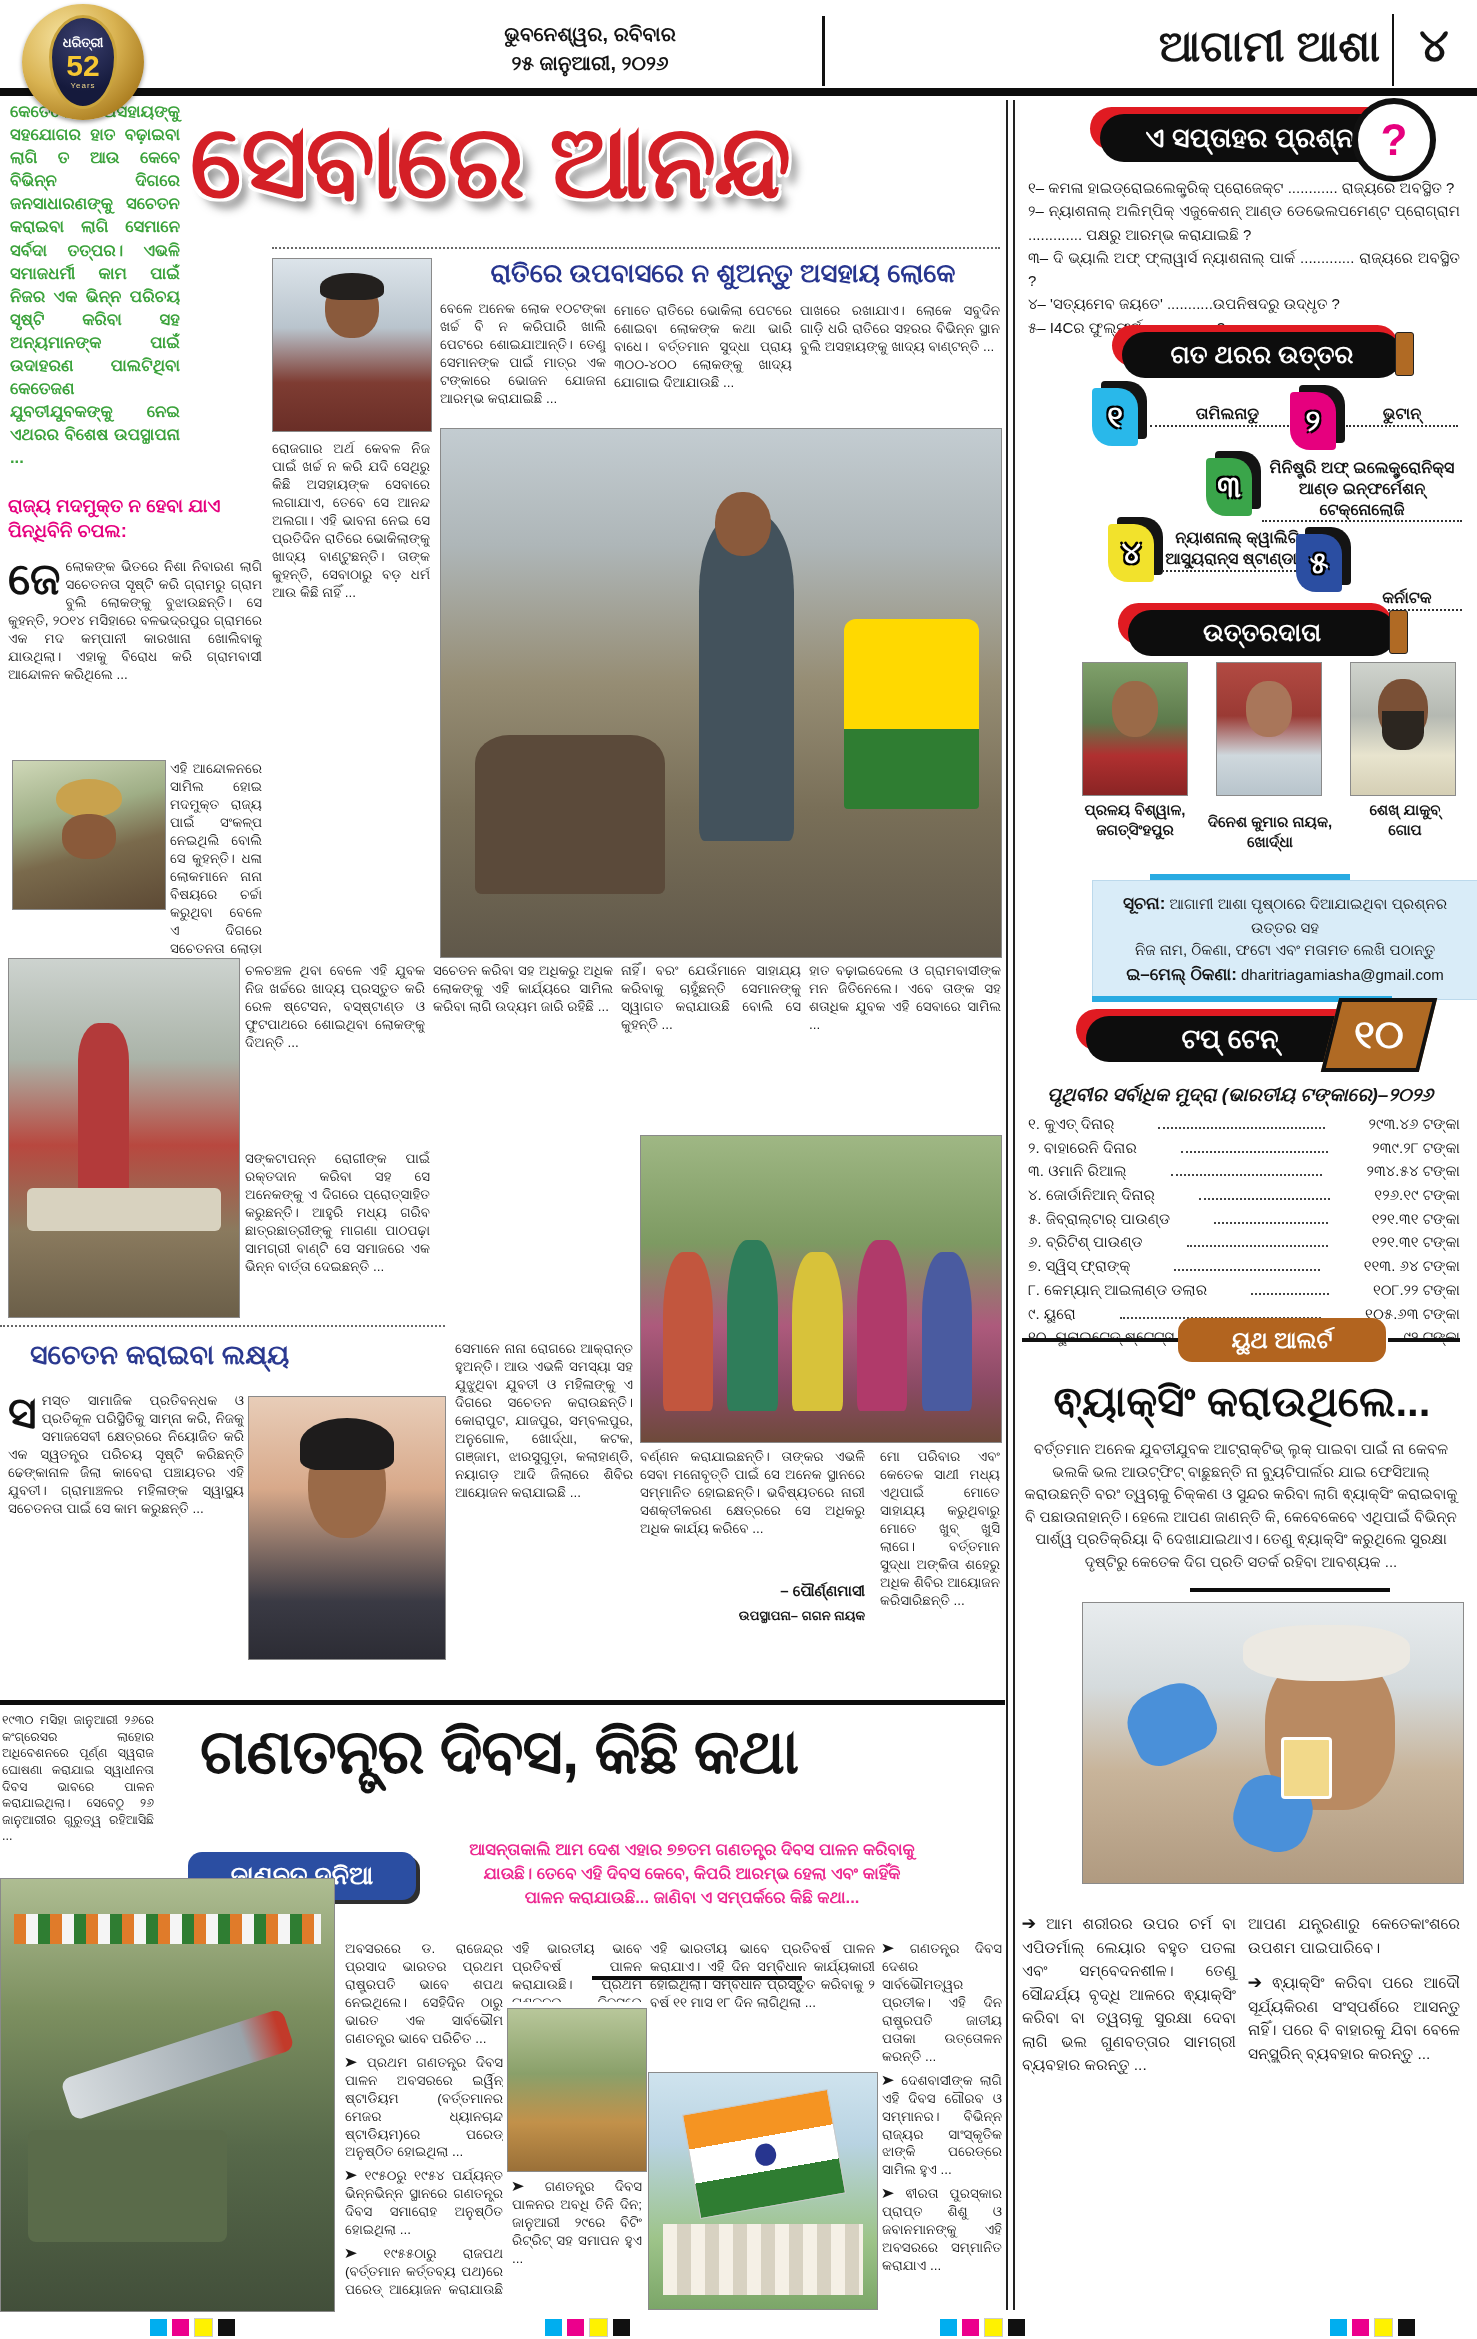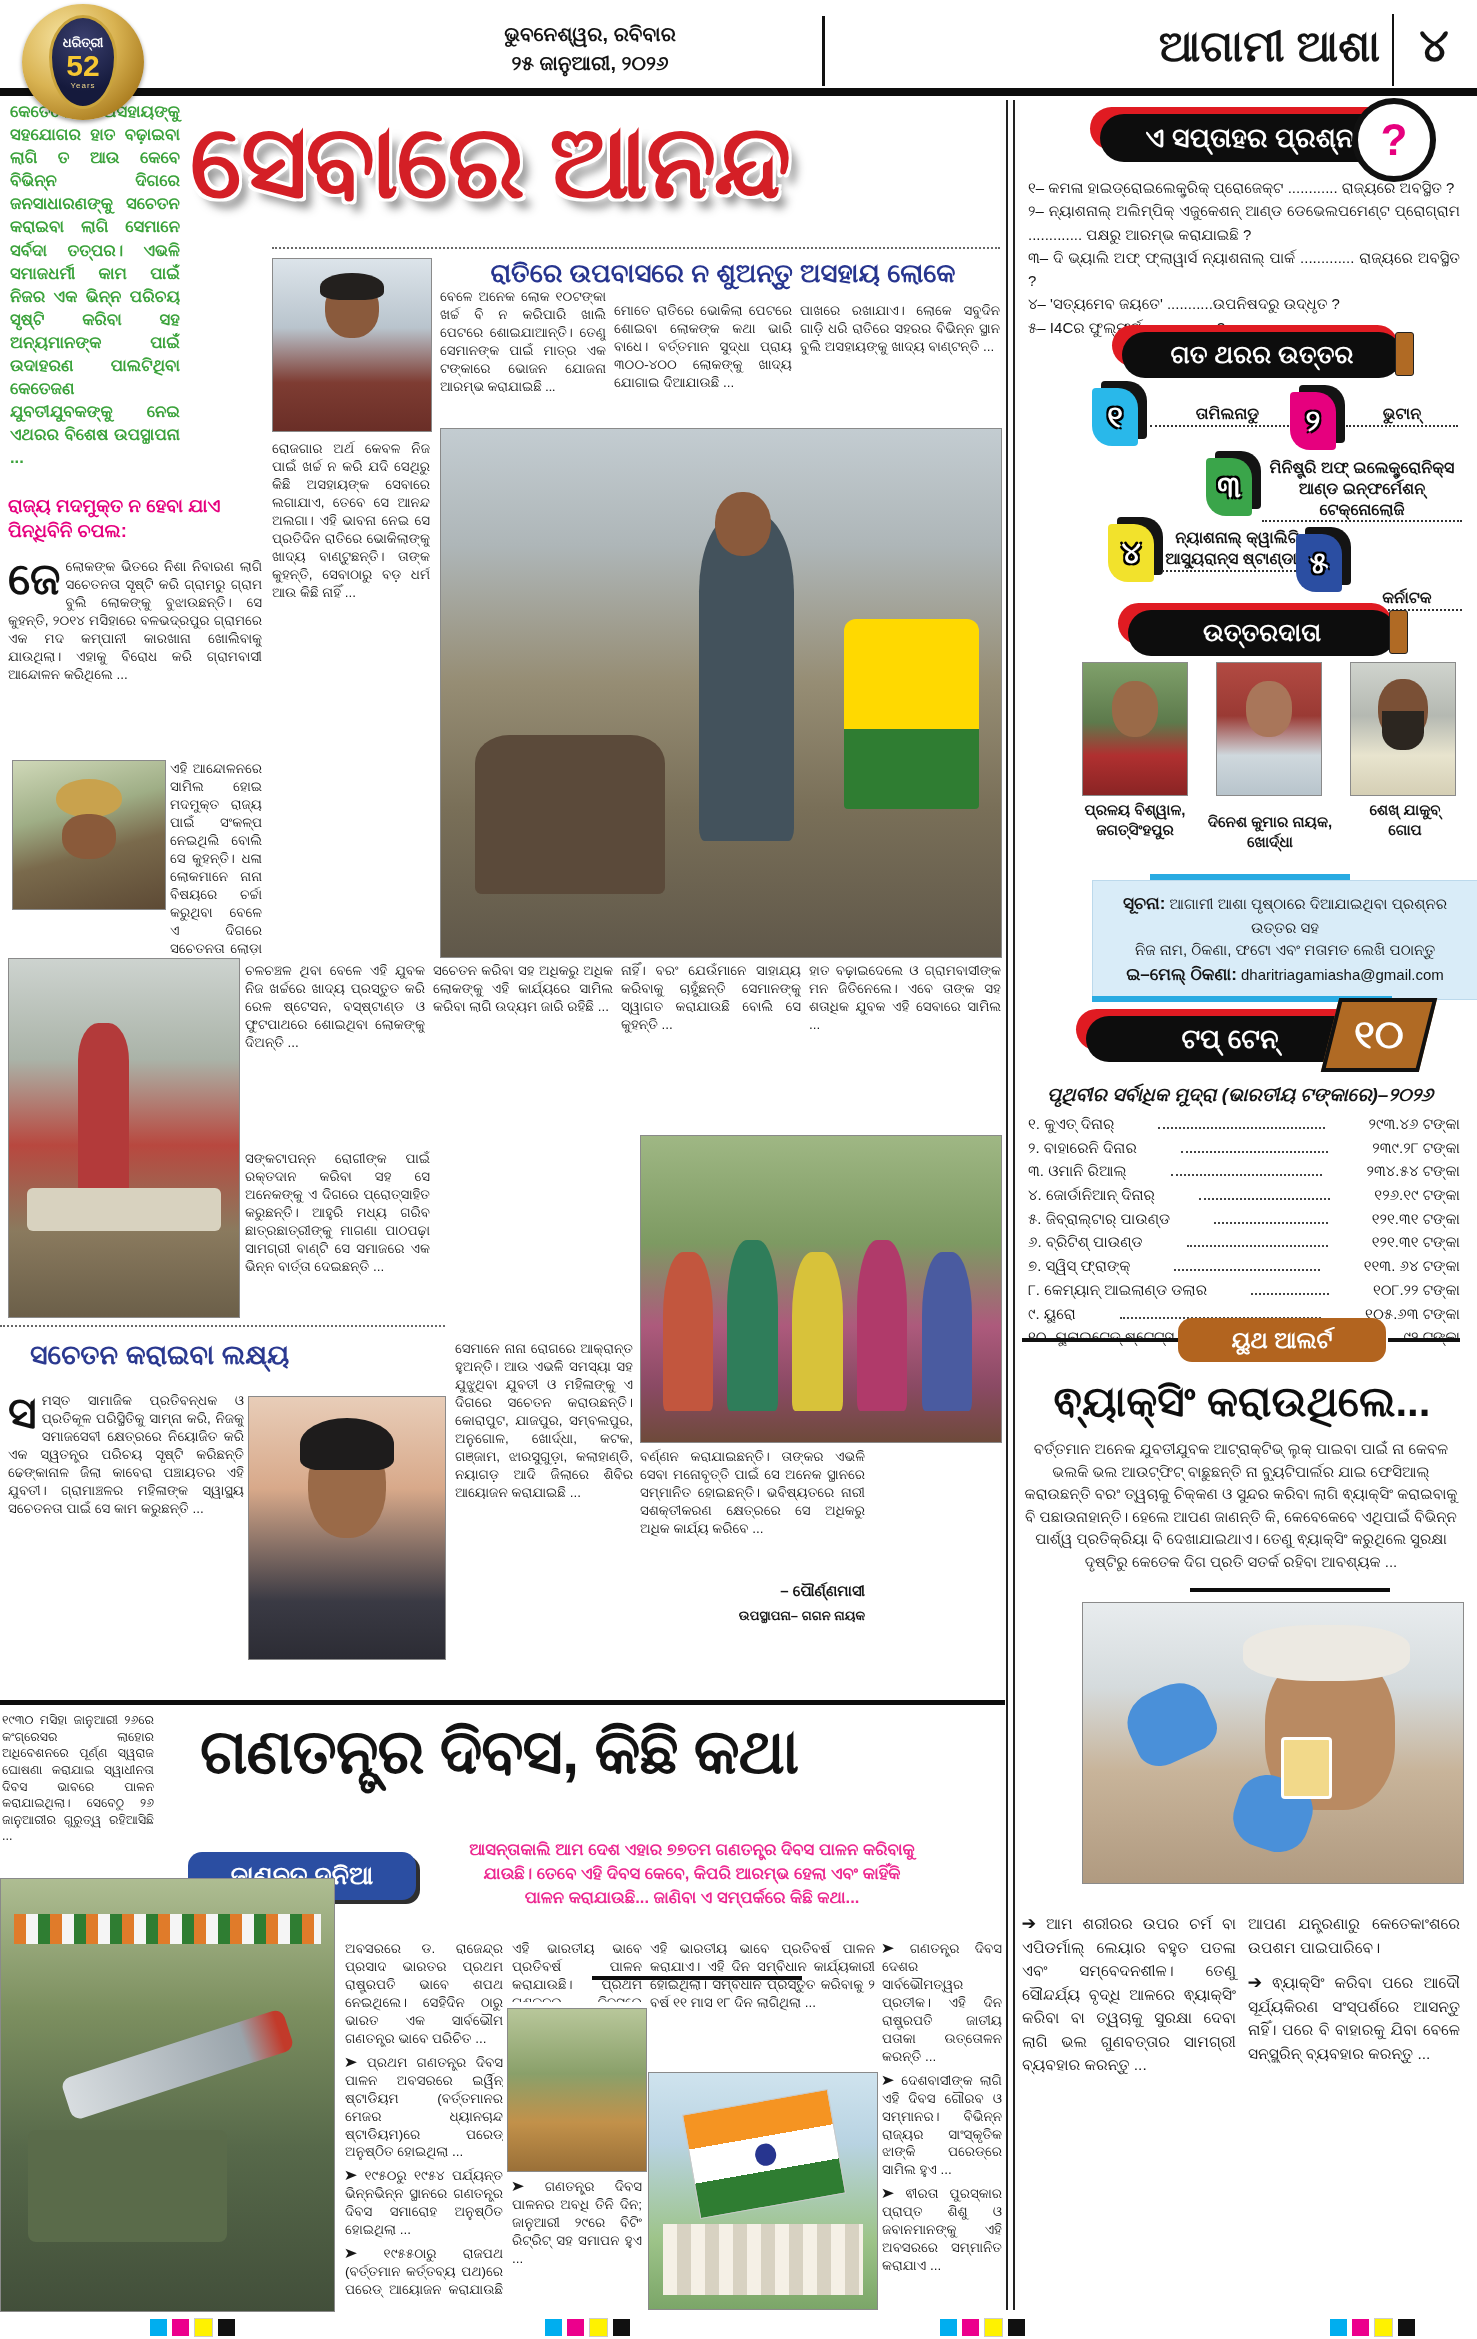--- a/index.html
+++ b/index.html
@@ -116,21 +116,21 @@
   </div>
   <div class="abs bt" style="left:170px;top:760px;width:92px;height:195px;">ଏହି ଆନ୍ଦୋଳନରେ ସାମିଲ ହୋଇ ମଦମୁକ୍ତ ରାଜ୍ୟ ପାଇଁ ସଂକଳ୍ପ ନେଇଥିଲି ବୋଲି ସେ କୁହନ୍ତି। ଧଳା ଲୋକମାନେ ନାନା ବିଷୟରେ ଚର୍ଚ୍ଚା କରୁଥିବା ବେଳେ ଏ ଦିଗରେ ସଚେତନତା ଲୋଡ଼ା ...</div>
 
   <div class="photo" style="left:272px;top:258px;width:158px;height:172px;background:linear-gradient(180deg,#dce4ea 0%,#b9c4cd 40%,#7e3c32 72%,#6a2e27 100%);">
     <div class="abs" style="left:33%;top:12%;width:34%;height:34%;background:#8a5a3c;border-radius:46%;"></div>
     <div class="abs" style="left:30%;top:8%;width:40%;height:16%;background:#23201e;border-radius:50% 50% 30% 30%;"></div>
   </div>
 
   <div class="abs subhead" style="left:445px;top:258px;width:556px;">ରାତିରେ ଉପବାସରେ ନ ଶୁଅନ୍ତୁ ଅସହାୟ ଲୋକେ</div>
 
-  <div class="abs bt" style="left:440px;top:288px;width:166px;height:122px;font-family:Liberation Serif, serif;">ବେଳେ ଅନେକ ଲୋକ ୧୦ଟଙ୍କା ଖର୍ଚ୍ଚ ବି ନ କରିପାରି ଖାଲି ପେଟରେ ଶୋଇଯାଆନ୍ତି। ତେଣୁ ସେମାନଙ୍କ ପାଇଁ ମାତ୍ର ଏକ ଟଙ୍କାରେ ଭୋଜନ ଯୋଜନା ଆରମ୍ଭ କରାଯାଇଛି ...</div>
+  <div class="abs bt" style="left:440px;top:300px;width:166px;height:122px;">ବେଳେ ଅନେକ ଲୋକ ୧୦ଟଙ୍କା ଖର୍ଚ୍ଚ ବି ନ କରିପାରି ଖାଲି ପେଟରେ ଶୋଇଯାଆନ୍ତି। ତେଣୁ ସେମାନଙ୍କ ପାଇଁ ମାତ୍ର ଏକ ଟଙ୍କାରେ ଭୋଜନ ଯୋଜନା ଆରମ୍ଭ କରାଯାଇଛି ...</div>
   <div class="abs bt" style="left:614px;top:302px;width:178px;height:122px;">ମୋତେ ରାତିରେ ଭୋକିଲା ପେଟରେ ଶୋଇବା ଲୋକଙ୍କ କଥା ଭାରି ବାଧେ। ବର୍ତ୍ତମାନ ସୁଦ୍ଧା ପ୍ରାୟ ୩୦୦-୪୦୦ ଲୋକଙ୍କୁ ଖାଦ୍ୟ ଯୋଗାଇ ଦିଆଯାଉଛି ...</div>
   <div class="abs bt" style="left:800px;top:302px;width:200px;height:122px;">ପାଖରେ ରଖାଯାଏ। ଲୋକେ ସବୁଦିନ ଗାଡ଼ି ଧରି ରାତିରେ ସହରର ବିଭିନ୍ନ ସ୍ଥାନ ବୁଲି ଅସହାୟଙ୍କୁ ଖାଦ୍ୟ ବାଣ୍ଟନ୍ତି ...</div>
 
   <div class="photo" style="left:440px;top:428px;width:560px;height:528px;background:linear-gradient(180deg,#c3ccd1 0%,#aeb6b8 22%,#968d74 48%,#796f58 72%,#60584a 100%);">
     <div class="abs" style="right:4%;top:36%;width:24%;height:36%;background:linear-gradient(180deg,#ffd900 58%,#2f7d32 58%);border-radius:12px 12px 4px 4px;"></div>
     <div class="abs" style="left:46%;top:16%;width:17%;height:62%;background:#43525c;border-radius:40% 40% 6% 6%/24% 24% 4% 4%;"></div>
     <div class="abs" style="left:49%;top:12%;width:10%;height:12%;background:#8a5a3c;border-radius:48%;"></div>
     <div class="abs" style="left:6%;top:58%;width:34%;height:30%;background:#5b4a3a;border-radius:18% 18% 4% 4%;"></div>
   </div>
 
@@ -163,20 +163,21 @@
     <span class="dcap">ସ</span>
     <span>ମସ୍ତ ସାମାଜିକ ପ୍ରତିବନ୍ଧକ ଓ ପ୍ରତିକୂଳ ପରିସ୍ଥିତିକୁ ସାମ୍ନା କରି, ନିଜକୁ ସମାଜସେବୀ କ୍ଷେତ୍ରରେ ନିୟୋଜିତ କରି ଏକ ସ୍ୱତନ୍ତ୍ର ପରିଚୟ ସୃଷ୍ଟି କରିଛନ୍ତି ଢେଙ୍କାନାଳ ଜିଲା କାବେରା ପଞ୍ଚାୟତର ଏହି ଯୁବତୀ। ଗ୍ରାମାଞ୍ଚଳର ମହିଳାଙ୍କ ସ୍ୱାସ୍ଥ୍ୟ ସଚେତନତା ପାଇଁ ସେ କାମ କରୁଛନ୍ତି ...</span>
   </div>
   <div class="photo" style="left:248px;top:1396px;width:196px;height:262px;background:linear-gradient(180deg,#e8cdb8 0%,#d8a98a 35%,#3a3a44 78%,#2c2c34 100%);">
     <div class="abs" style="left:30%;top:14%;width:40%;height:40%;background:#9a6a48;border-radius:46%;"></div>
     <div class="abs" style="left:26%;top:8%;width:48%;height:20%;background:#1e1c1c;border-radius:50% 50% 20% 20%;"></div>
   </div>
   <div class="abs bt" style="left:455px;top:1340px;width:178px;height:322px;">ସେମାନେ ନାନା ରୋଗରେ ଆକ୍ରାନ୍ତ ହୁଅନ୍ତି। ଆଉ ଏଭଳି ସମସ୍ୟା ସହ ଯୁଝୁଥିବା ଯୁବତୀ ଓ ମହିଳାଙ୍କୁ ଏ ଦିଗରେ ସଚେତନ କରାଉଛନ୍ତି। କୋରାପୁଟ, ଯାଜପୁର, ସମ୍ବଲପୁର, ଅନୁଗୋଳ, ଖୋର୍ଦ୍ଧା, କଟକ, ଗଞ୍ଜାମ, ଝାରସୁଗୁଡ଼ା, କଲାହାଣ୍ଡି, ନୟାଗଡ଼ ଆଦି ଜିଲାରେ ଶିବିର ଆୟୋଜନ କରାଯାଇଛି ...</div>
 
   <div class="abs bt" style="left:640px;top:1448px;width:225px;height:118px;">ବର୍ଣ୍ଣନ କରାଯାଇଛନ୍ତି। ତାଙ୍କର ଏଭଳି ସେବା ମନୋବୃତ୍ତି ପାଇଁ ସେ ଅନେକ ସ୍ଥାନରେ ସମ୍ମାନିତ ହୋଇଛନ୍ତି। ଭବିଷ୍ୟତରେ ନାରୀ ସଶକ୍ତୀକରଣ କ୍ଷେତ୍ରରେ ସେ ଅଧିକରୁ ଅଧିକ କାର୍ଯ୍ୟ କରିବେ ...</div>
+  <div class="abs bt" style="left:880px;top:1448px;width:120px;height:210px;">ମୋ ପରିବାର ଏବଂ କେତେକ ସାଥୀ ମଧ୍ୟ ଏଥିପାଇଁ ମୋତେ ସାହାଯ୍ୟ କରୁଥିବାରୁ ମୋତେ ଖୁବ୍ ଖୁସି ଲାଗେ। ବର୍ତ୍ତମାନ ସୁଦ୍ଧା ଅଙ୍କିତା ଶହେରୁ ଅଧିକ ଶିବିର ଆୟୋଜନ କରିସାରିଛନ୍ତି ...</div>
   <div class="abs byline" style="left:700px;top:1582px;width:165px;">– ପୌର୍ଣ୍ଣମାସୀ</div>
   <div class="abs presenter" style="left:660px;top:1608px;width:205px;">ଉପସ୍ଥାପନା– ଗଗନ ନାୟକ</div>
 
   <div class="abs hbar" style="left:0;top:1700px;width:1005px;height:5px;"></div>
   <div class="abs bt" style="left:2px;top:1712px;width:152px;height:250px;font-size:12.5px;">୧୯୩୦ ମସିହା ଜାନୁଆରୀ ୨୬ରେ କଂଗ୍ରେସର ଲାହୋର ଅଧିବେଶନରେ ପୂର୍ଣ୍ଣ ସ୍ୱରାଜ ଘୋଷଣା କରାଯାଇ ସ୍ୱାଧୀନତା ଦିବସ ଭାବରେ ପାଳନ କରାଯାଇଥିଲା। ସେବେଠୁ ୨୬ ଜାନୁଆରୀର ଗୁରୁତ୍ୱ ରହିଆସିଛି ...</div>
   <div class="abs rephead" style="left:168px;top:1716px;margin-left:32px;">ଗଣତନ୍ତ୍ର ଦିବସ, କିଛି କଥା</div>
   <div class="abs knowbadge" style="left:188px;top:1852px;width:228px;height:48px;">ଜାଣନ୍ତୁ ଦୁନିଆ</div>
   <div class="abs repintro" style="left:468px;top:1838px;width:448px;">ଆସନ୍ତାକାଲି ଆମ ଦେଶ ଏହାର ୭୭ତମ ଗଣତନ୍ତ୍ର ଦିବସ ପାଳନ କରିବାକୁ ଯାଉଛି। ତେବେ ଏହି ଦିବସ କେବେ, କିପରି ଆରମ୍ଭ ହେଲା ଏବଂ କାହିଁକି ପାଳନ କରାଯାଉଛି... ଜାଣିବା ଏ ସମ୍ପର୍କରେ କିଛି କଥା...</div>
   <div class="abs hbar" style="left:592px;top:1976px;width:210px;height:4px;"></div>
 

